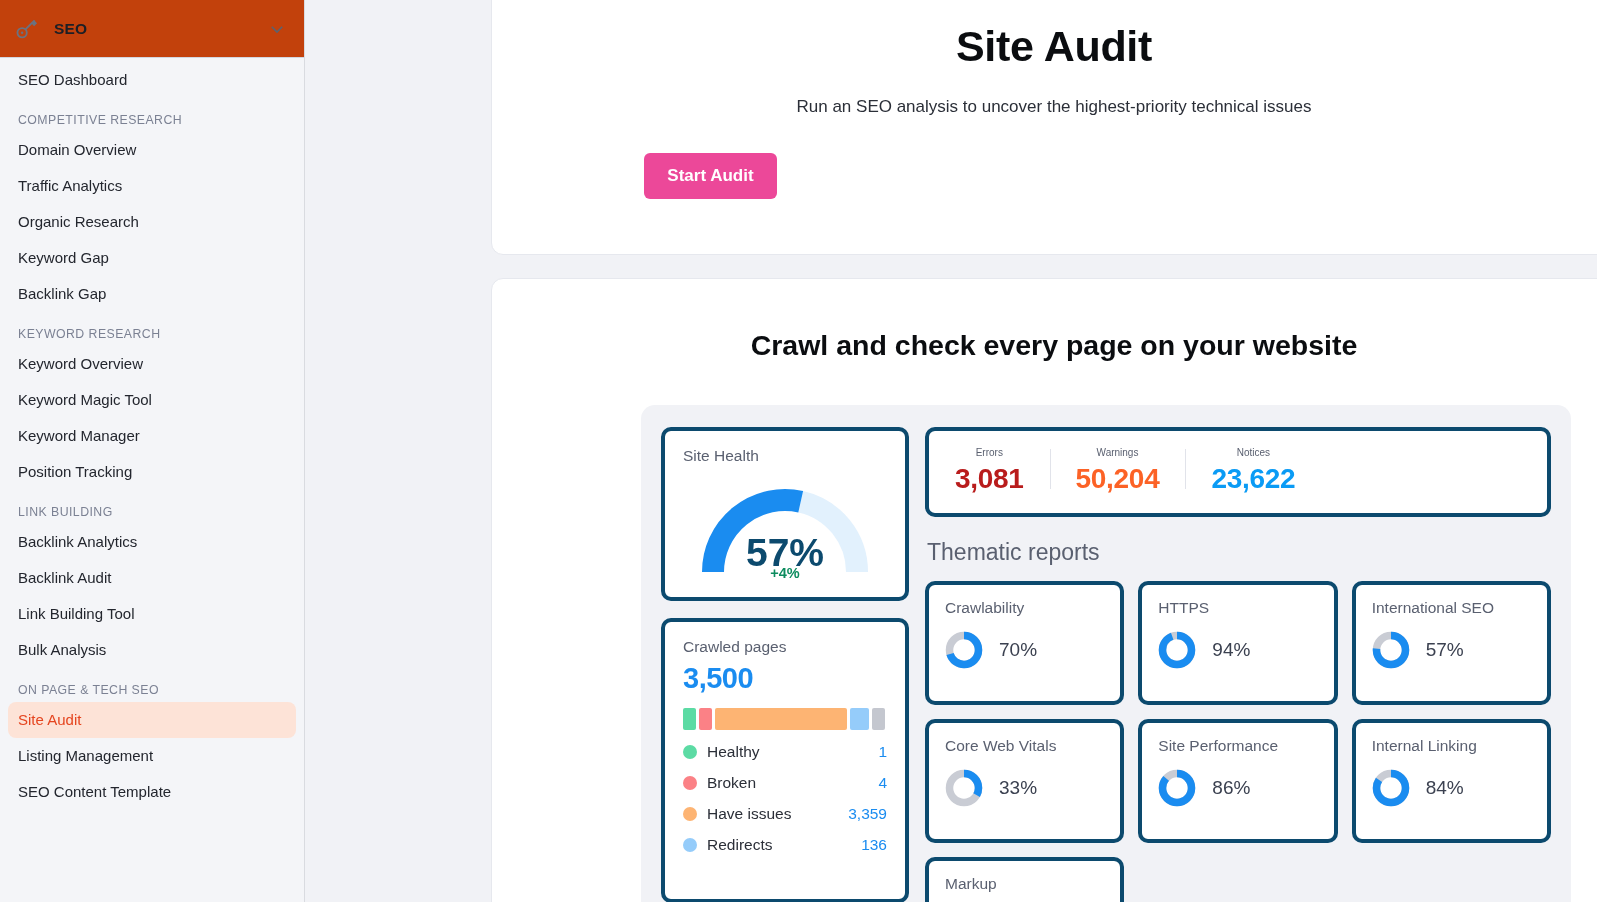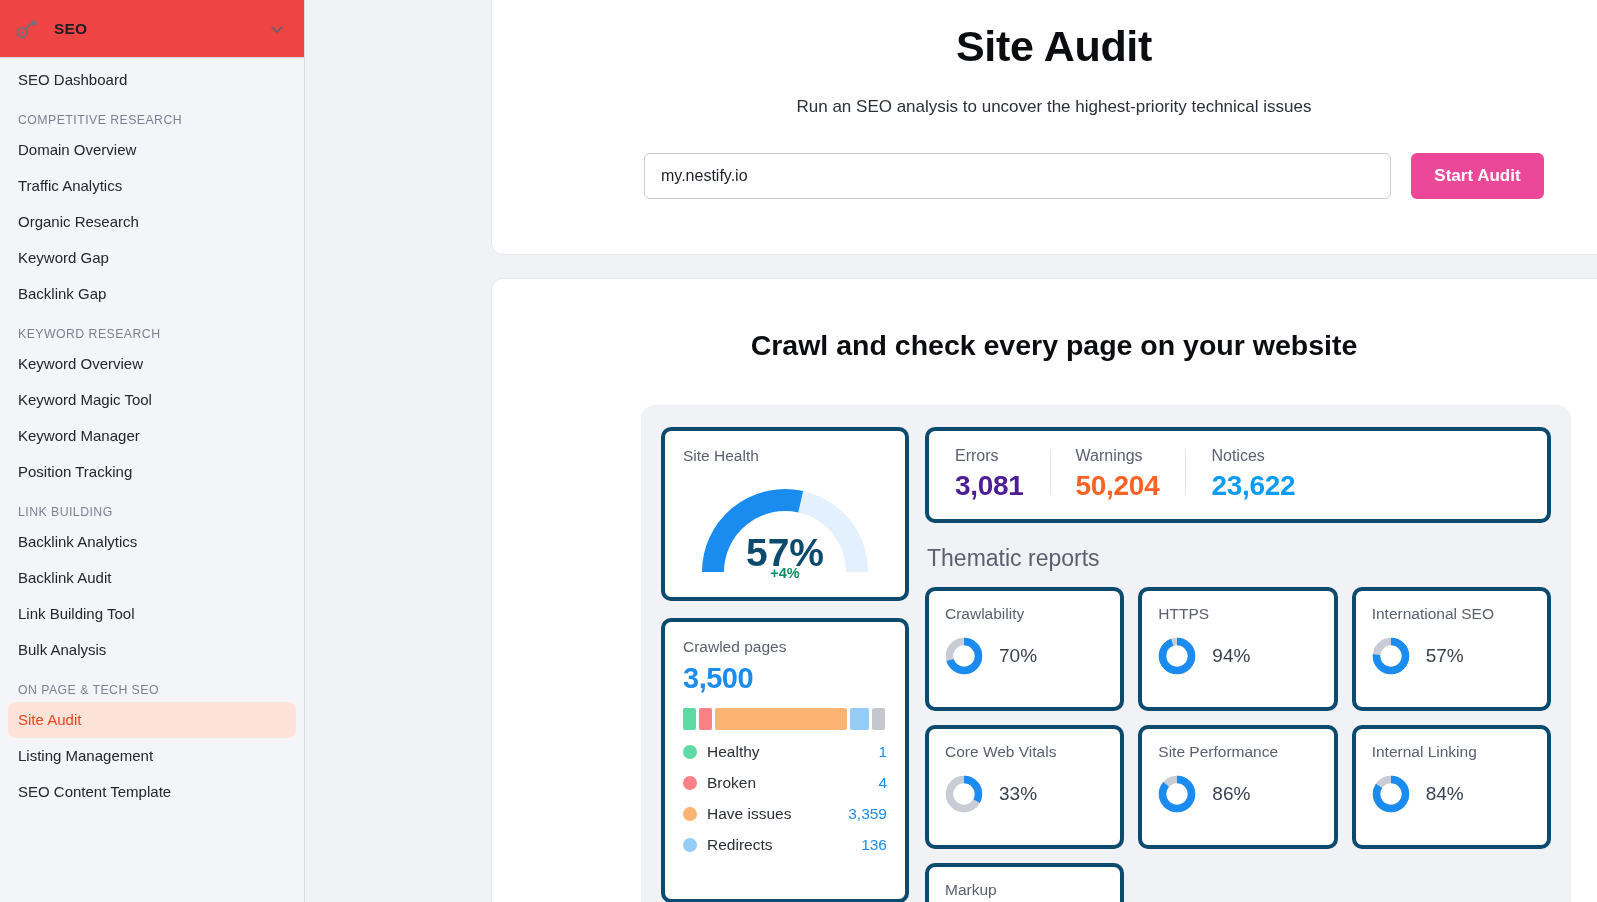--- a/index.html
+++ b/index.html
@@ -15,21 +15,21 @@
   .sidebar {
     width: 305px; height: 902px;
     background: #f4f5f8;
     border-right: 1px solid #d9dbe0;
     position: relative;
     flex: 0 0 305px;
     overflow: hidden;
   }
   .seo-header {
     height: 58px;
-    background: #ef4444;
+    background: #c2410c;
     display: flex; align-items: center;
     padding: 0 18px 0 14px;
     gap: 14px;
     border-bottom: 1px solid #d3d6df;
   }
   .key-icon { width: 26px; height: 26px; flex: 0 0 26px; color: #6b7280; display:block; }
   .seo-title {
     font-size: 15.5px; font-weight: bold; color: #1c1f26;
     letter-spacing: .2px; flex: 1 1 auto;
   }
@@ -198,21 +198,21 @@
   .stats-card {
     padding: 16px 0 18px 0;
     display: flex;
     height: 96px;
   }
   .stat { flex: 0 0 auto; padding: 0 26px; position: relative; }
   .stat + .stat::before {
     content: ""; position: absolute; left: 0; top: 2px; bottom: 6px;
     width: 1px; background: #e1e3ea;
   }
-  .stat-label { font-size: 16px; color: #5a6070; }
+  .stat-label { font-size: 10px; color: #5a6070; text-align: center; }
   .stat-value { font-size: 28px; font-weight: bold; margin-top: 5px; letter-spacing: -.3px; }
 
   .thematic-title {
     font-size: 23px;
     color: #5a6070;
     margin: 22px 0 0 2px;
   }
   .tgrid {
     display: grid;
     grid-template-columns: repeat(3, 1fr);
@@ -272,21 +272,20 @@
         <div class="nav-item">SEO Content Template</div>
       </div>
   </div>
 
   <div class="content">
 
     <div class="hero">
       <div class="hero-title">Site Audit</div>
       <div class="hero-sub">Run an SEO analysis to uncover the highest-priority technical issues</div>
       <div class="audit-form">
-        <input class="url-input" type="text" value="my.nestify.io" style="">
         <button class="start-btn">Start Audit</button>
       </div>
     </div>
 
     <div class="panel2">
       <div class="panel2-title">Crawl and check every page on your website</div>
 
       <div class="preview">
 
         <div class="left-col">
@@ -337,21 +336,21 @@
               </div>
           </div>
 
         </div>
 
         <div class="right-col">
 
           <div class="card stats-card" id="stats-host">
               <div class="stat">
                 <div class="stat-label">Errors</div>
-                <div class="stat-value" style="color: #4c1d95;">3,081</div>
+                <div class="stat-value" style="color: #b91c1c;">3,081</div>
               </div>
               <div class="stat">
                 <div class="stat-label">Warnings</div>
                 <div class="stat-value" style="color: rgb(252, 98, 38);">50,204</div>
               </div>
               <div class="stat">
                 <div class="stat-label">Notices</div>
                 <div class="stat-value" style="color: rgb(10, 155, 245);">23,622</div>
               </div>
             </div>

